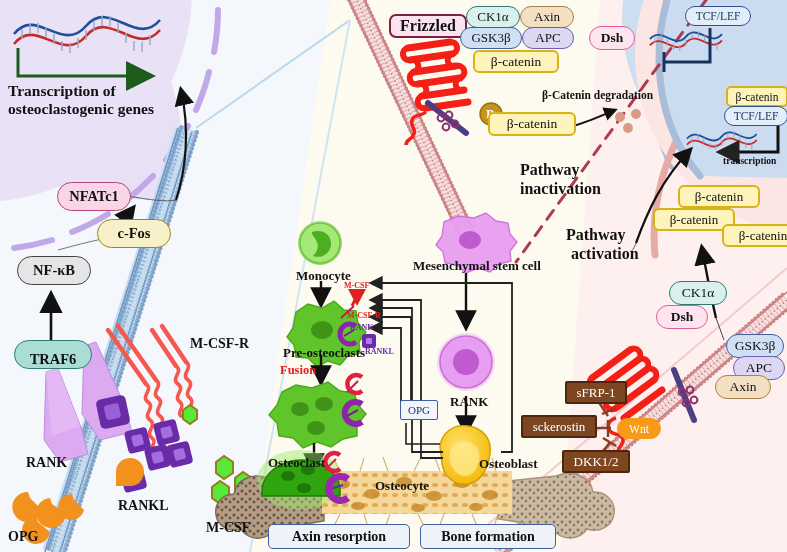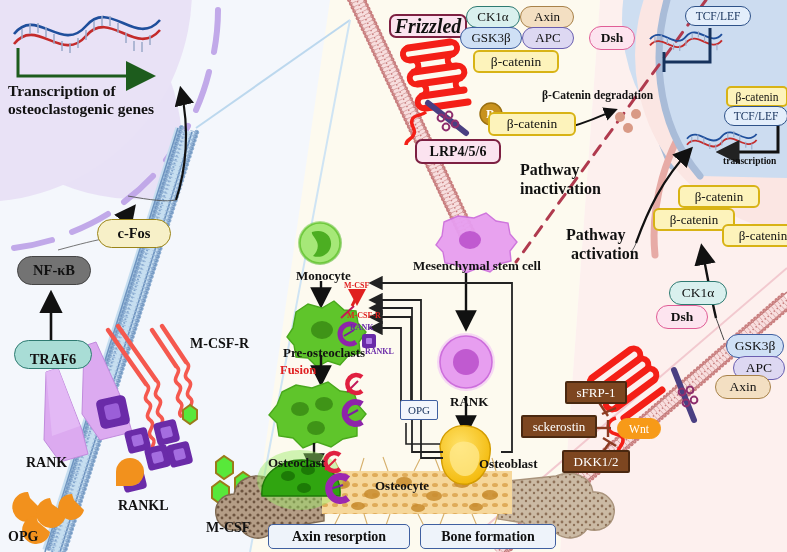--- a/index.html
+++ b/index.html
@@ -1589,46 +1589,46 @@
     </g>
 
     <path d="M398,466 L398,466" stroke="#111" stroke-width="1"></path>
   </svg>
 
   <div class="plaintext" style="left:8px;top:82px;font-size:15.5px;line-height:18px;">
     <span>Transcription of</span><br>
     <span>osteoclastogenic genes</span>
   </div>
 
+  <div class="cap" style="left:57px;top:182px;width:74px;height:29px;background:#f9d6e6;border-color:#b4447a;color:#111;font-size:14.5px;">
+    <span>NFATc1</span>
+  </div>
 
   <div class="cap" style="left:97px;top:219px;width:74px;height:29px;background:#f7f0c8;border-color:#9a8418;color:#111;font-size:14.5px;">
     <span>c-Fos</span>
   </div>
 
-  <div class="cap" style="left:17px;top:256px;width:74px;height:29px;background:#737373;border-color:#444;color:#111;font-size:14.5px;">
+  <div class="cap" style="left:17px;top:256px;width:74px;height:29px;background:#e5e5e5;border-color:#444;color:#111;font-size:14.5px;">
     <span>NF-κB</span>
   </div>
 
   <div class="cap" style="left:14px;top:340px;width:78px;height:29px;background:#a9ddd6;border-color:#2f7b72;color:#111;font-size:14.5px;align-items:flex-end;">
     <span>TRAF6</span>
   </div>
 
   <div class="plaintext" style="left:190px;top:336px;font-size:14px;"><span>M-CSF-R</span></div>
   <div class="plaintext" style="left:26px;top:455px;font-size:14px;"><span>RANK</span></div>
   <div class="plaintext" style="left:118px;top:498px;font-size:14px;"><span>RANKL</span></div>
   <div class="plaintext" style="left:8px;top:529px;font-size:14px;"><span>OPG</span></div>
   <div class="plaintext" style="left:206px;top:520px;font-size:14px;"><span>M-CSF</span></div>
 
-  <div class="cap" style="left:389px;top:14px;width:78px;height:24px;background:#fbe3ef;border-color:#7d2042;border-width:2px;color:#111;font-size:20px;border-radius:7px;font-style:italic;">
+  <div class="cap" style="left:389px;top:14px;width:78px;height:24px;background:#fbe3ef;border-color:#7d2042;border-width:2px;color:#111;font-size:16px;border-radius:7px;">
     <span>Frizzled</span>
   </div>
 
-  <div class="cap" style="left:415px;top:139px;width:86px;height:25px;background:#fbe3ef;border-color:#7d2042;border-width:2px;color:#111;font-size:14px;border-radius:7px;">
-    <span>LRP4/5/6</span>
-  </div>
 
   <div class="cap" style="left:466px;top:6px;width:54px;height:22px;background:#d9f0ee;border-color:#2f7b72;color:#111;font-size:13px;font-weight:normal;">
     <span>CK1α</span>
   </div>
   <div class="cap" style="left:520px;top:6px;width:54px;height:22px;background:#f3dfc2;border-color:#a8824a;color:#111;font-size:13px;font-weight:normal;">
     <span>Axin</span>
   </div>
   <div class="cap" style="left:460px;top:27px;width:62px;height:22px;background:#cfe0f5;border-color:#3f5fa0;color:#111;font-size:13px;font-weight:normal;">
     <span>GSK3β</span>
   </div>

